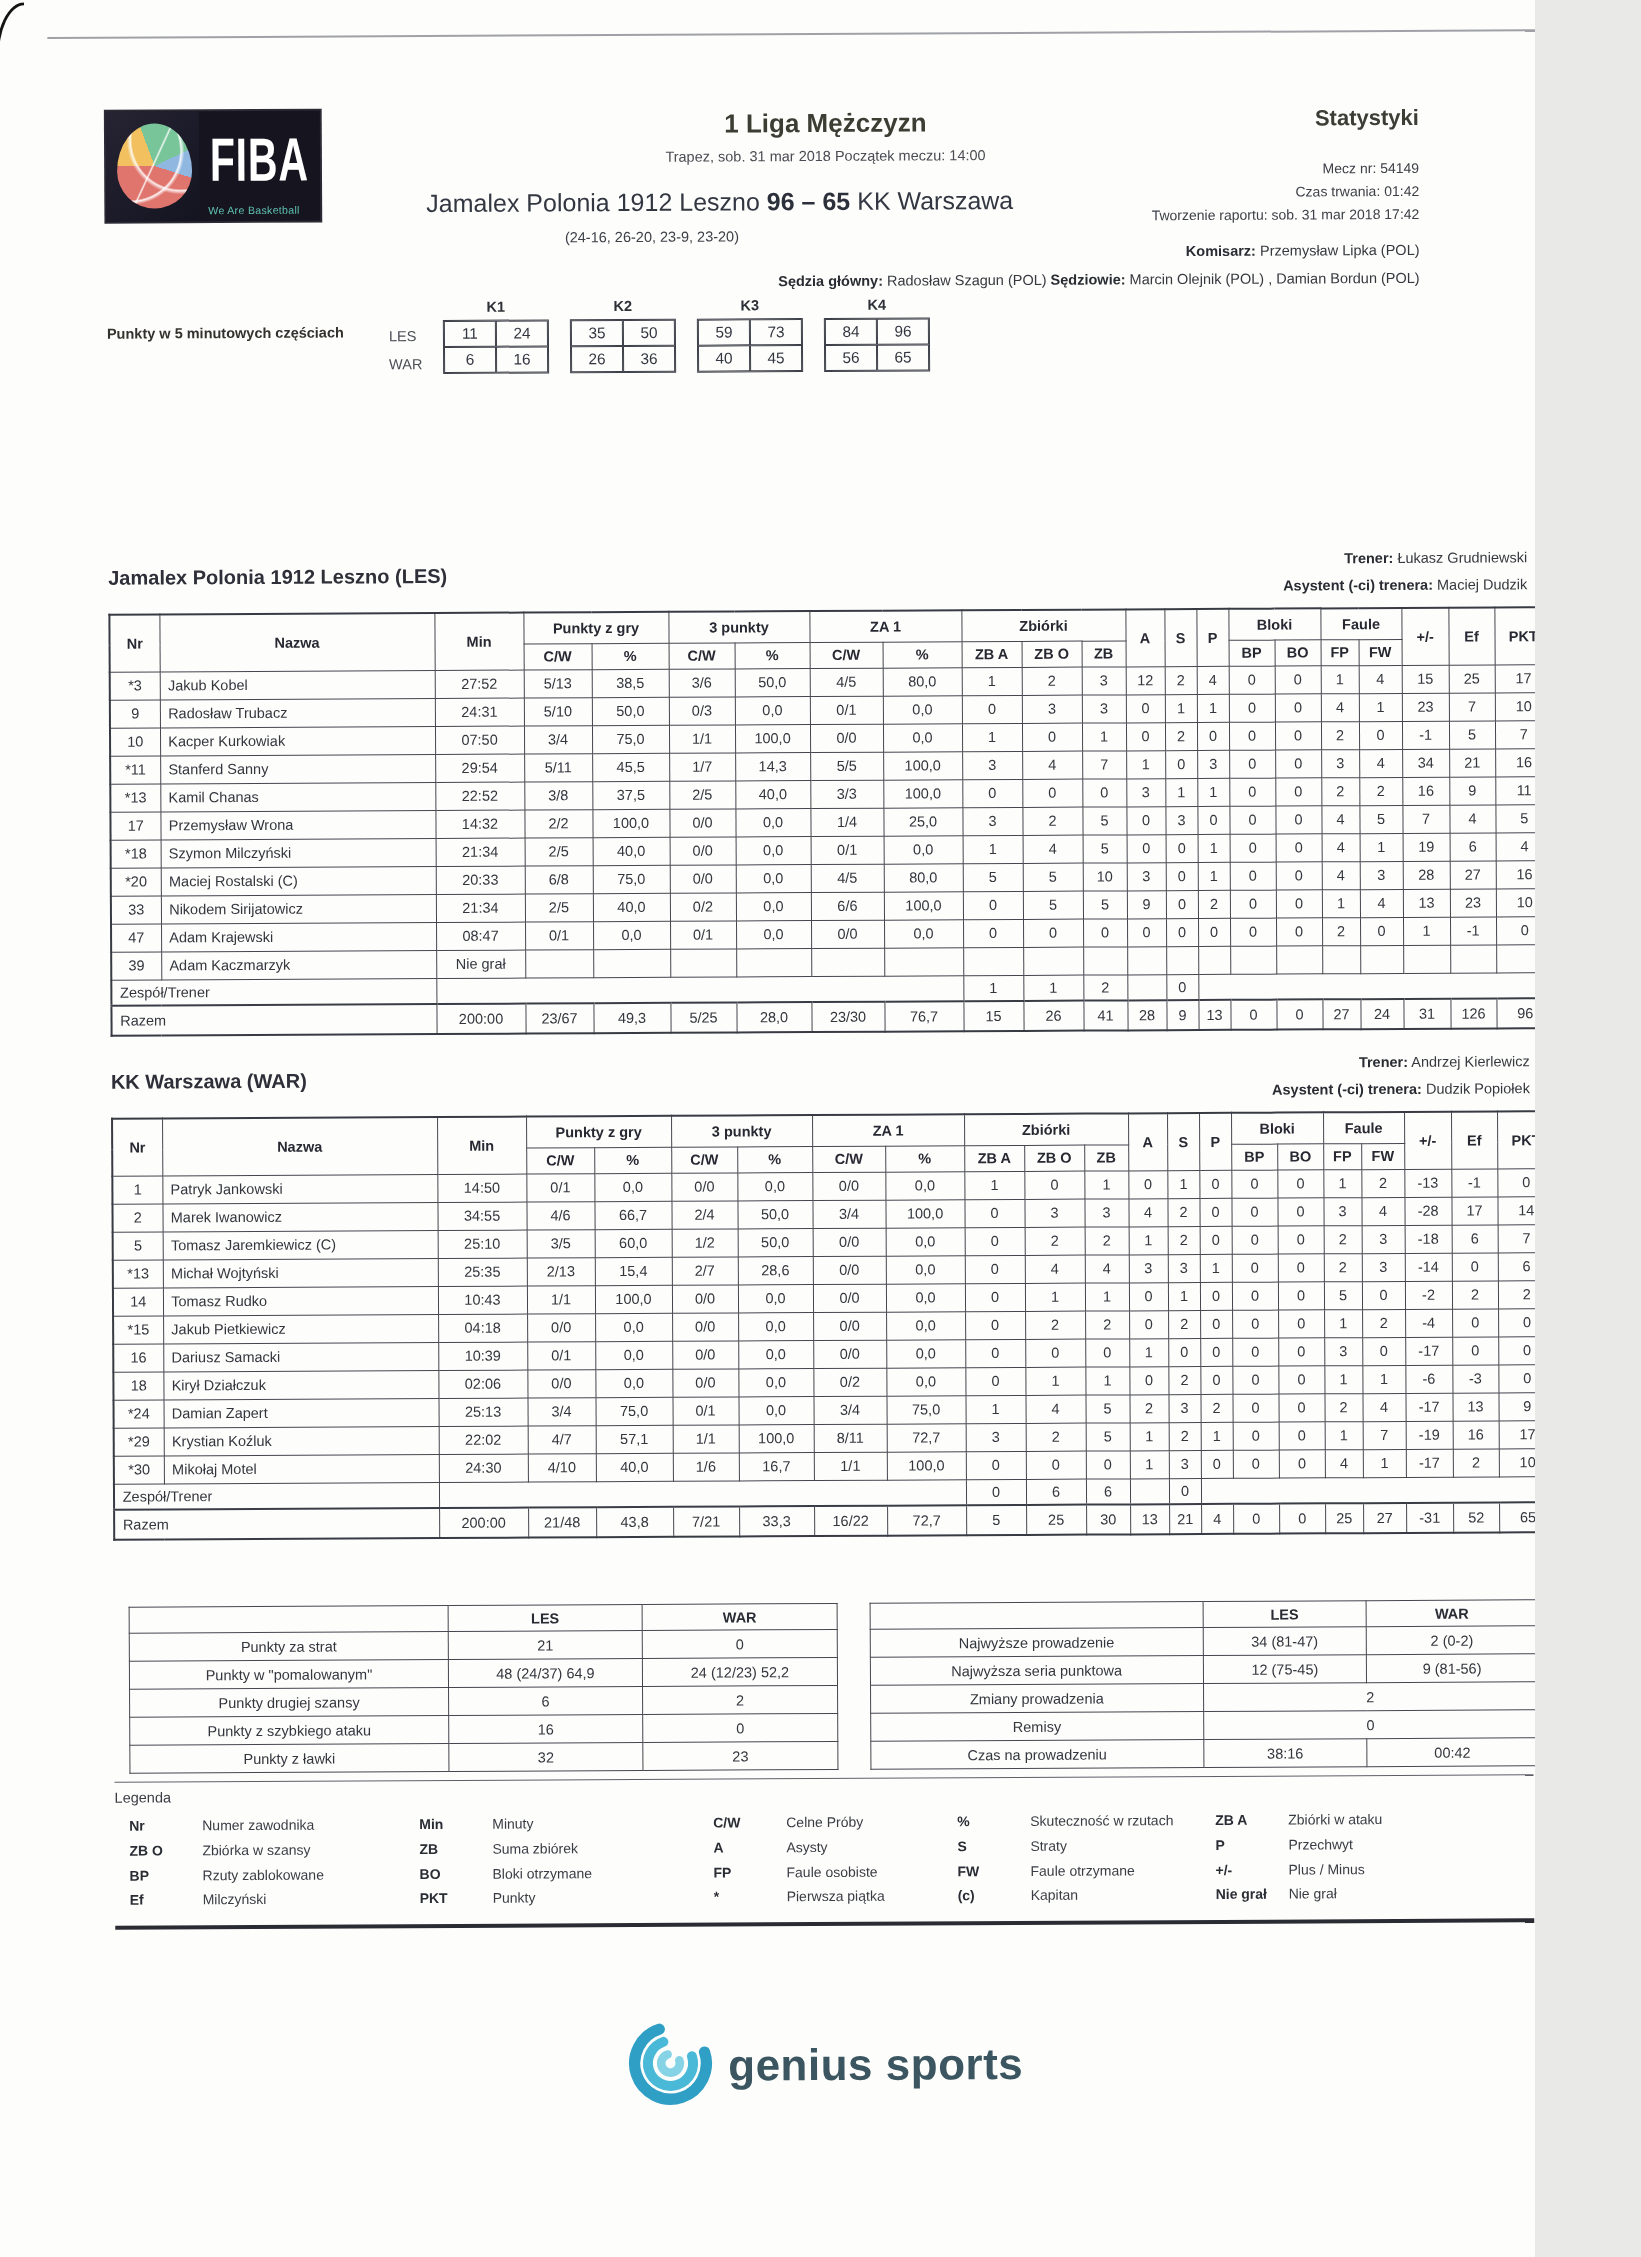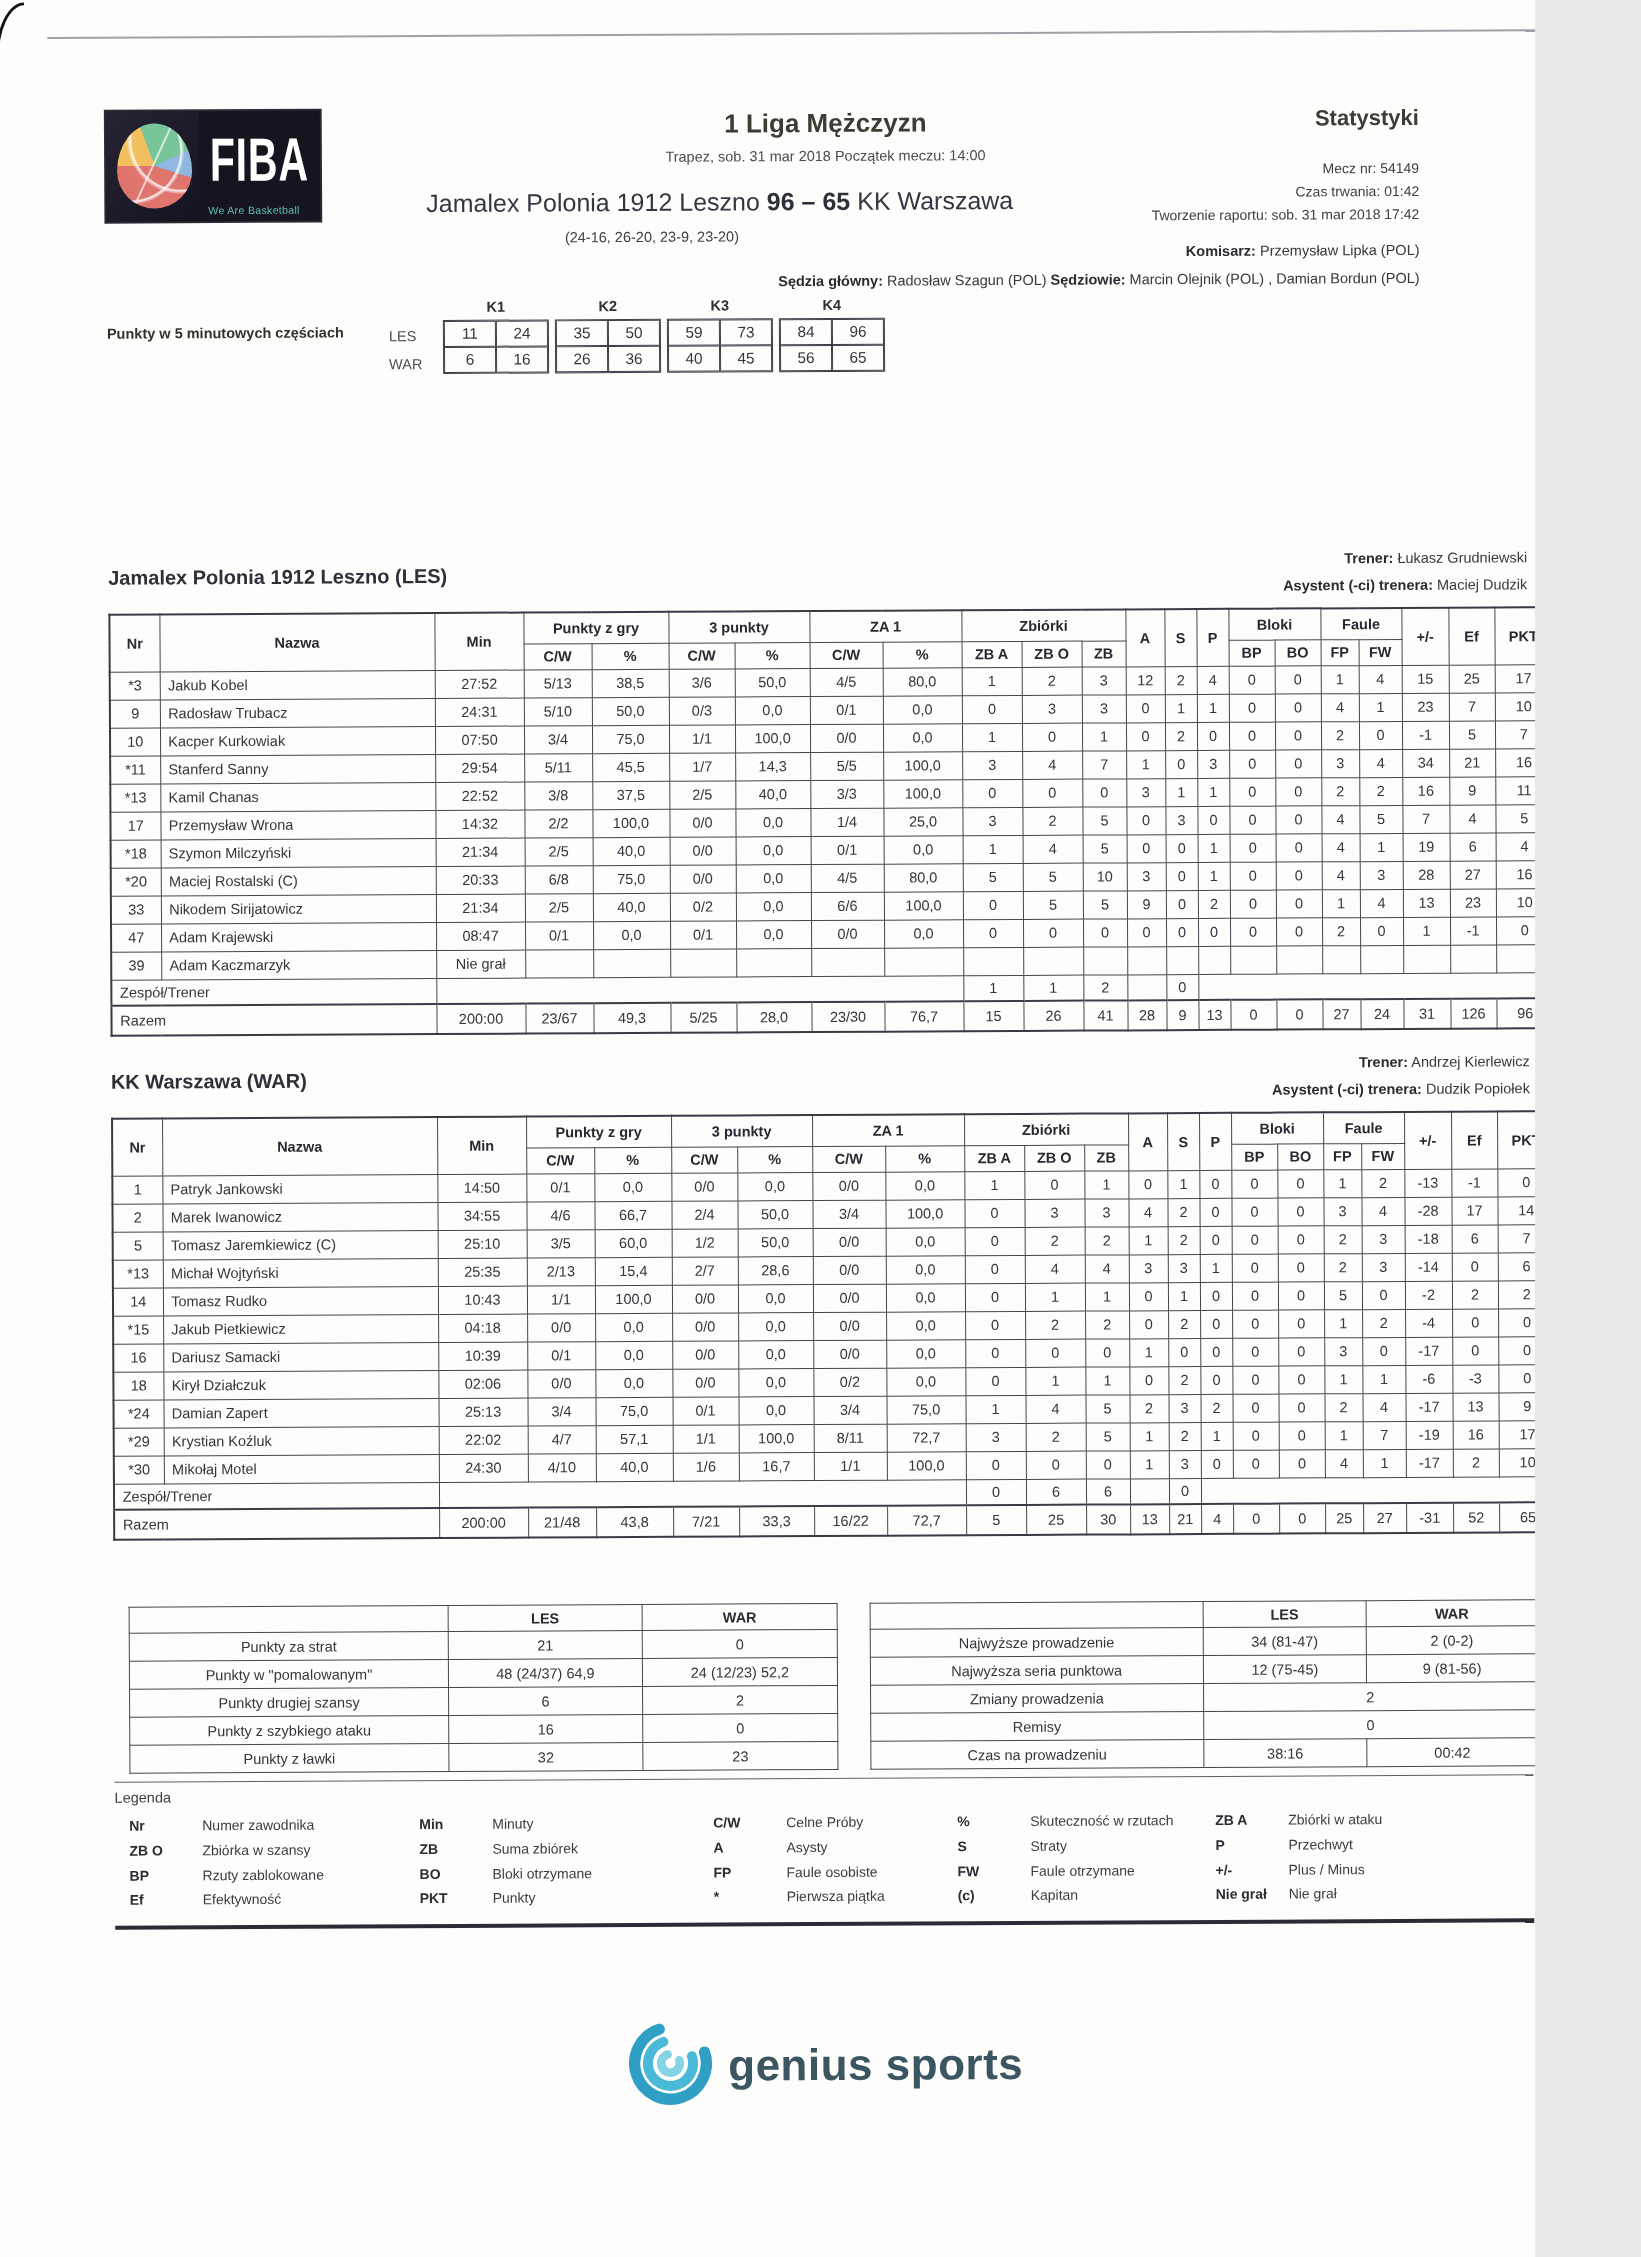--- a/index.html
+++ b/index.html
@@ -44,21 +44,21 @@
   .quarter-summary { position:absolute; left:367px; top:228px; width:579px; text-align:center; font-size:14.5px; color:#3e4048; }
 
   .officials { position:absolute; right:111px; top:239px; text-align:right; font-size:14.5px; line-height:28px; color:#36383f; }
   .officials b { color:#2a2c33; }
 
   
   .quarters-block { position:absolute; left:111px; top:297px; display:flex; }
   .q-label { width:282px; font-size:14.5px; font-weight:bold; color:#33322c; padding-top:25px; }
   .q-teams { width:54px; padding-top:23px; font-size:14.5px; color:#4c4e56; }
   .q-teams div { height:28px; display:flex; align-items:center; }
-  .q-group { margin-right:6px; }
+  .q-group { margin-right:21px; }
   .q-head { text-align:center; font-size:14.5px; font-weight:bold; color:#2e3037; height:21px; }
   .q-grid { display:grid; grid-template-columns:52px 52px; border:1.9px solid #3f414a; }
   .q-cell { height:26px; border:1px solid #3f414a; display:flex; align-items:center; justify-content:center; font-size:15.4px; color:#333640; }
 
   
   .team-section { position:absolute; left:111px; width:1419px; }
   .team-head { display:flex; justify-content:space-between; height:62px; }
   .team-name { font-size:20px; font-weight:bold; color:#2e2f38; margin-top:15.4px; }
   .coach-lines { text-align:right; font-size:14.5px; line-height:27px; color:#36383f; }
   .coach-lines b { color:#2a2c33; }
@@ -1064,21 +1064,21 @@
         <div class="legend-item"><span class="term">BP</span><span class="def">Rzuty zablokowane</span></div>
 
         <div class="legend-item"><span class="term">BO</span><span class="def">Bloki otrzymane</span></div>
 
         <div class="legend-item"><span class="term">FP</span><span class="def">Faule osobiste</span></div>
 
         <div class="legend-item"><span class="term">FW</span><span class="def">Faule otrzymane</span></div>
 
         <div class="legend-item"><span class="term">+/-</span><span class="def">Plus / Minus</span></div>
 
-        <div class="legend-item"><span class="term">Ef</span><span class="def">Efektywność</span></div>
+        <div class="legend-item"><span class="term">Ef</span><span class="def">Milczyński</span></div>
 
         <div class="legend-item"><span class="term">PKT</span><span class="def">Punkty</span></div>
 
         <div class="legend-item"><span class="term">*</span><span class="def">Pierwsza piątka</span></div>
 
         <div class="legend-item"><span class="term">(c)</span><span class="def">Kapitan</span></div>
 
         <div class="legend-item"><span class="term">Nie grał</span><span class="def">Nie grał</span></div>
       </div>
     <div class="legend-bottom-rule"></div>

